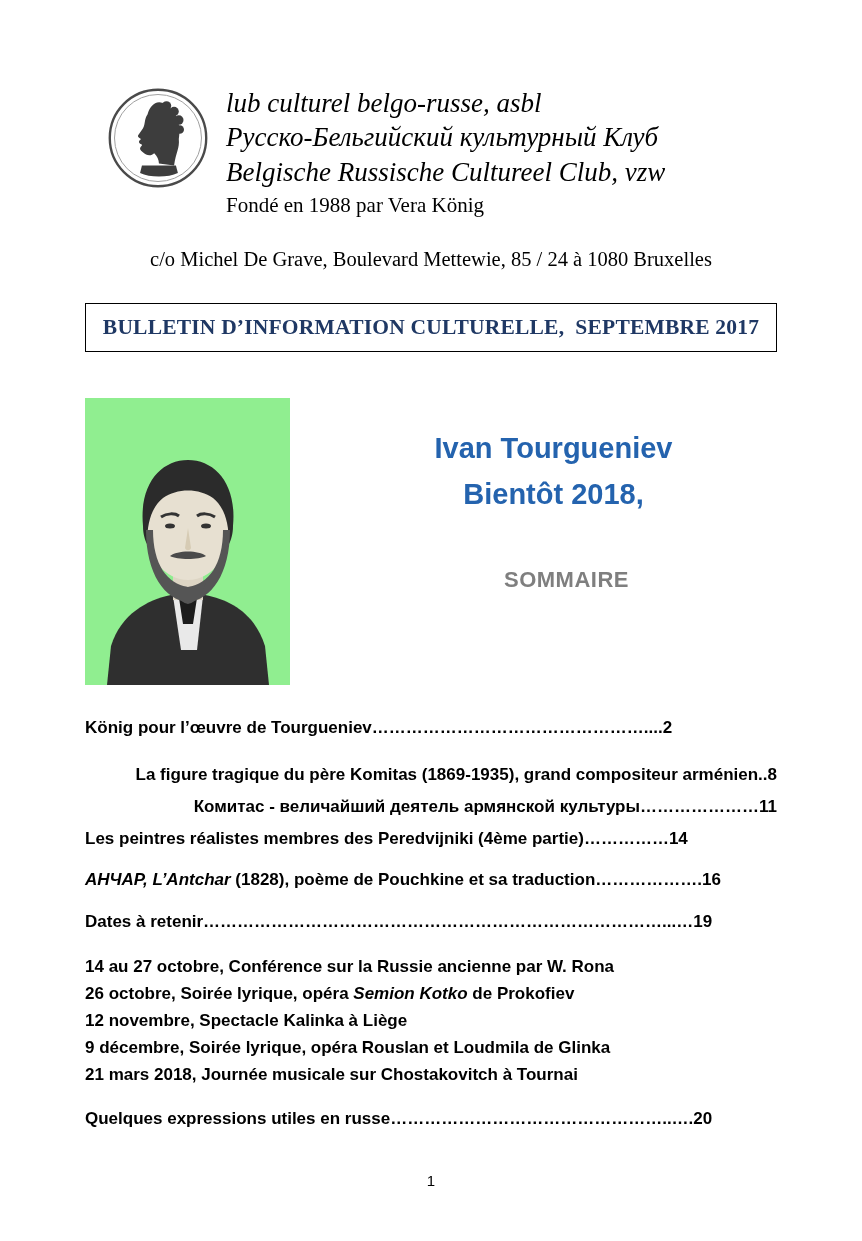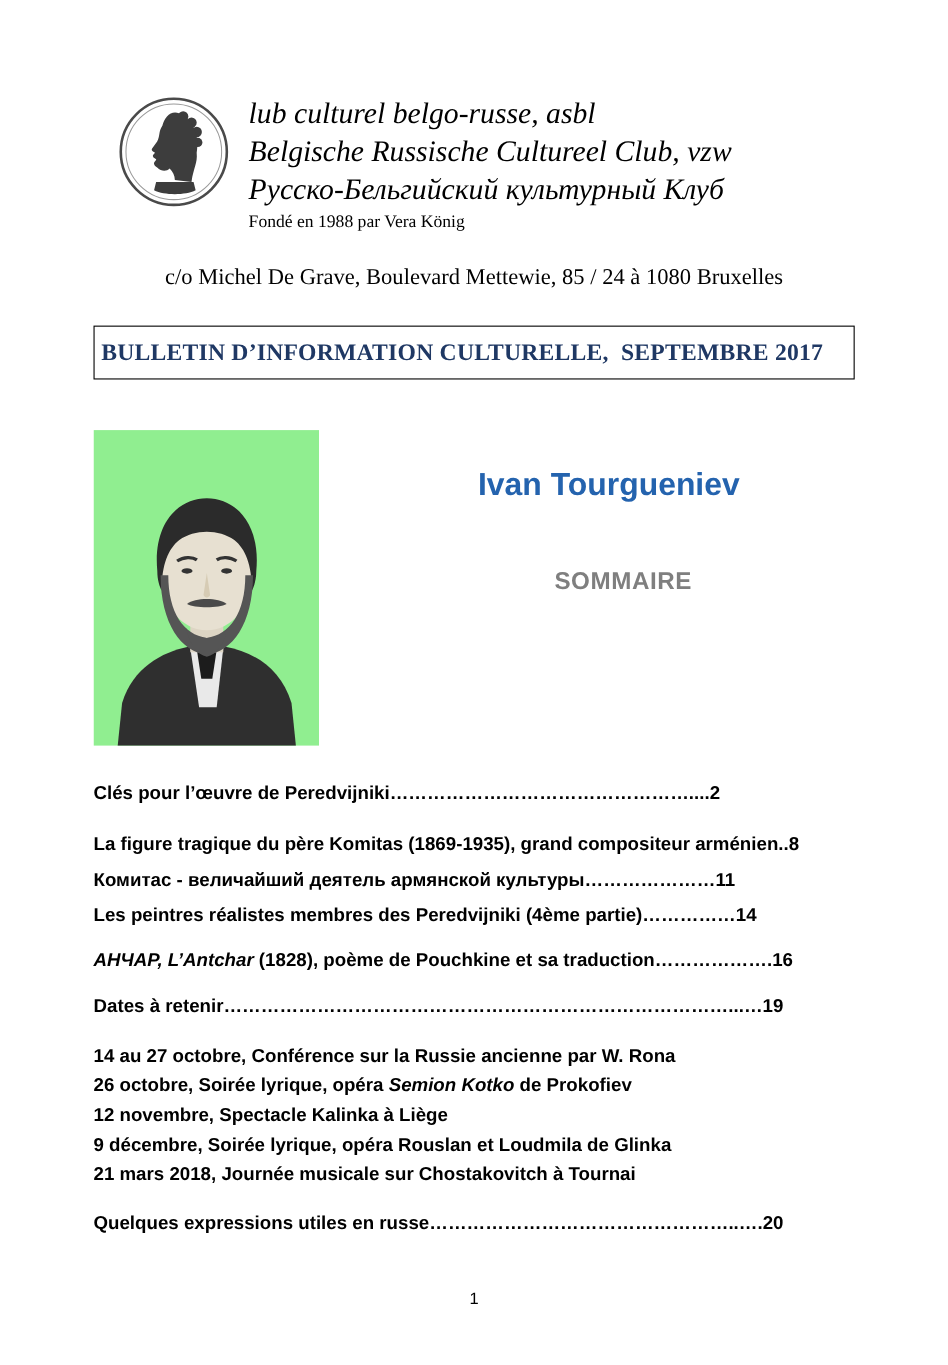--- a/index.html
+++ b/index.html
@@ -6,25 +6,25 @@
   .page {
     width:862px; height:1241px; margin:0 auto; position:relative;
     background:#ffffff; color:#000; overflow:hidden;
     font-family:"Liberation Serif", serif;
   }
   
   .masthead { display:flex; align-items:flex-start; padding:86px 0 0 106px; gap:16px; }
   .logo svg { display:block; }
   .club-names { padding-top:0; }
   .club-line { font-style:italic; font-size:27px; line-height:1.27; white-space:nowrap; }
-  .founded { font-size:16px; margin-top:4px; }
+  .founded { font-size:21px; margin-top:4px; }
   
   .address { text-align:center; font-size:20.5px; margin-top:30px; }
   
-  .bulletin-box { margin:32px 85px 0 85px; border:1.5px solid #000; padding:11px 6px; }
+  .bulletin-box { margin:32px 85px 0 85px; border:1.5px solid #000; text-align:center; padding:11px 6px; }
   .bulletin-title {
     color:#1F3864; font-weight:bold; font-size:21.5px;
     white-space:pre-wrap; letter-spacing:0.2px;
   }
   
   .feature { display:flex; margin:46px 85px 0 85px; }
   .portrait { width:205px; height:287px; flex:0 0 auto; }
   .portrait svg { display:block; }
   .feature-right { flex:1; display:flex; flex-direction:column; }
   .feature-title {
@@ -37,21 +37,21 @@
     font-family:"Liberation Sans", sans-serif; font-weight:bold;
     font-size:22px; color:#7F7F7F; letter-spacing:0.5px;text-align:center;
   }
   
   .toc {
     margin:32px 0 0 85px; width:692px;
     font-family:"Liberation Sans", sans-serif; font-weight:bold; font-size:17px;
   }
   .toc p { margin:0; white-space:nowrap; line-height:22px; }
   .mb25 { margin-bottom:25px !important; }
-  .mb10 { margin-bottom:10px !important; }
+  .mb10 { margin-bottom:10px !important;text-align:right; }
   .mb19 { margin-bottom:19px !important; }
   .mb20 { margin-bottom:20px !important; }
   .events p { line-height:27px; }
   .events { margin-bottom:20px; }
   .it { font-style:italic;text-align:right; }
   
   .page-number {
     position:absolute; bottom:52px; left:0; right:0; text-align:center;
     font-family:"Liberation Sans", sans-serif; font-size:15px;
   }
@@ -69,22 +69,22 @@
         <circle cx="64" cy="21" r="5" fill="#3d3d3d"></circle>
         <circle cx="72" cy="27" r="5" fill="#3d3d3d"></circle>
         <circle cx="77" cy="36" r="5" fill="#3d3d3d"></circle>
         <circle cx="78" cy="46" r="4.5" fill="#3d3d3d"></circle>
         <path d="M44,30 C40,36 42,40 39,45 L34,52 C33,54 36,55 37,56 C35,58 34,59 36,61 C38,62 39,62 37,64 C35,66 36,68 39,70 C43,74 48,74 51,71 C54,74 56,78 56,82 L72,84 C74,70 78,66 77,56 C80,40 74,24 60,18 C52,15 46,22 44,30 Z" fill="#3d3d3d"></path>
         <path d="M38,84 L74,84 L76,92 C66,97 46,97 36,92 Z" fill="#3d3d3d"></path>
       </svg>
     </div>
     <div class="club-names">
       <div class="club-line">lub culturel belgo-russe, asbl</div>
+      <div class="club-line">Русско-Бельгийский культурный Клуб</div>
       <div class="club-line">Belgische Russische Cultureel Club, vzw</div>
-      <div class="club-line">Русско-Бельгийский культурный Клуб</div>
       <div class="founded">Fondé en 1988 par Vera König</div>
     </div>
   </header>
 
   <div class="address">c/o Michel De Grave, Boulevard Mettewie, 85 / 24 à 1080 Bruxelles</div>
 
   <div class="bulletin-box">
     <span class="bulletin-title">BULLETIN D’INFORMATION CULTURELLE,  SEPTEMBRE 2017</span>
   </div>
 
@@ -104,27 +104,28 @@
         <path d="M103,130 L100,150 C101,153 105,153 106,150 Z" fill="#d6cbb4"></path>
         <ellipse cx="85" cy="128" rx="5" ry="2.5" fill="#333333"></ellipse>
         <ellipse cx="121" cy="128" rx="5" ry="2.5" fill="#333333"></ellipse>
         <path d="M76,119 C82,115 90,115 94,118" stroke="#333333" stroke-width="3" fill="none"></path>
         <path d="M112,118 C116,115 124,115 130,119" stroke="#333333" stroke-width="3" fill="none"></path>
       </svg>
     </div>
     <div class="feature-right">
       <div class="feature-title">
         <div>Ivan Tourgueniev</div>
+        <div>Bientôt 2018,</div>
       </div>
       <div class="sommaire">SOMMAIRE</div>
     </div>
   </section>
 
   <section class="toc">
-    <p class="mb25">Clés pour l’œuvre de Peredvijniki…………………………………………....2</p>
+    <p class="mb25">König pour l’œuvre de Tourgueniev…………………………………………....2</p>
     <p class="mb10">La figure tragique du père Komitas (1869-1935), grand compositeur arménien..8</p>
     <p class="mb10">Комитас - величайший деятель армянской культуры…………………11</p>
     <p class="mb19">Les peintres réalistes membres des Peredvijniki (4ème partie)……………14</p>
     <p class="mb20"><span class="it">АНЧАР, L’Antchar</span><span> (1828), poème de Pouchkine et sa traduction……………….16</span></p>
     <p class="mb20">Dates à retenir………………………………………………………………………...…19</p>
     <div class="events">
       <p>14 au 27 octobre, Conférence sur la Russie ancienne par W. Rona</p>
       <p><span>26 octobre, Soirée lyrique, opéra </span><span class="it">Semion Kotko</span><span> de Prokofiev</span></p>
       <p>12 novembre, Spectacle Kalinka à Liège</p>
       <p>9 décembre, Soirée lyrique, opéra Rouslan et Loudmila de Glinka</p>

